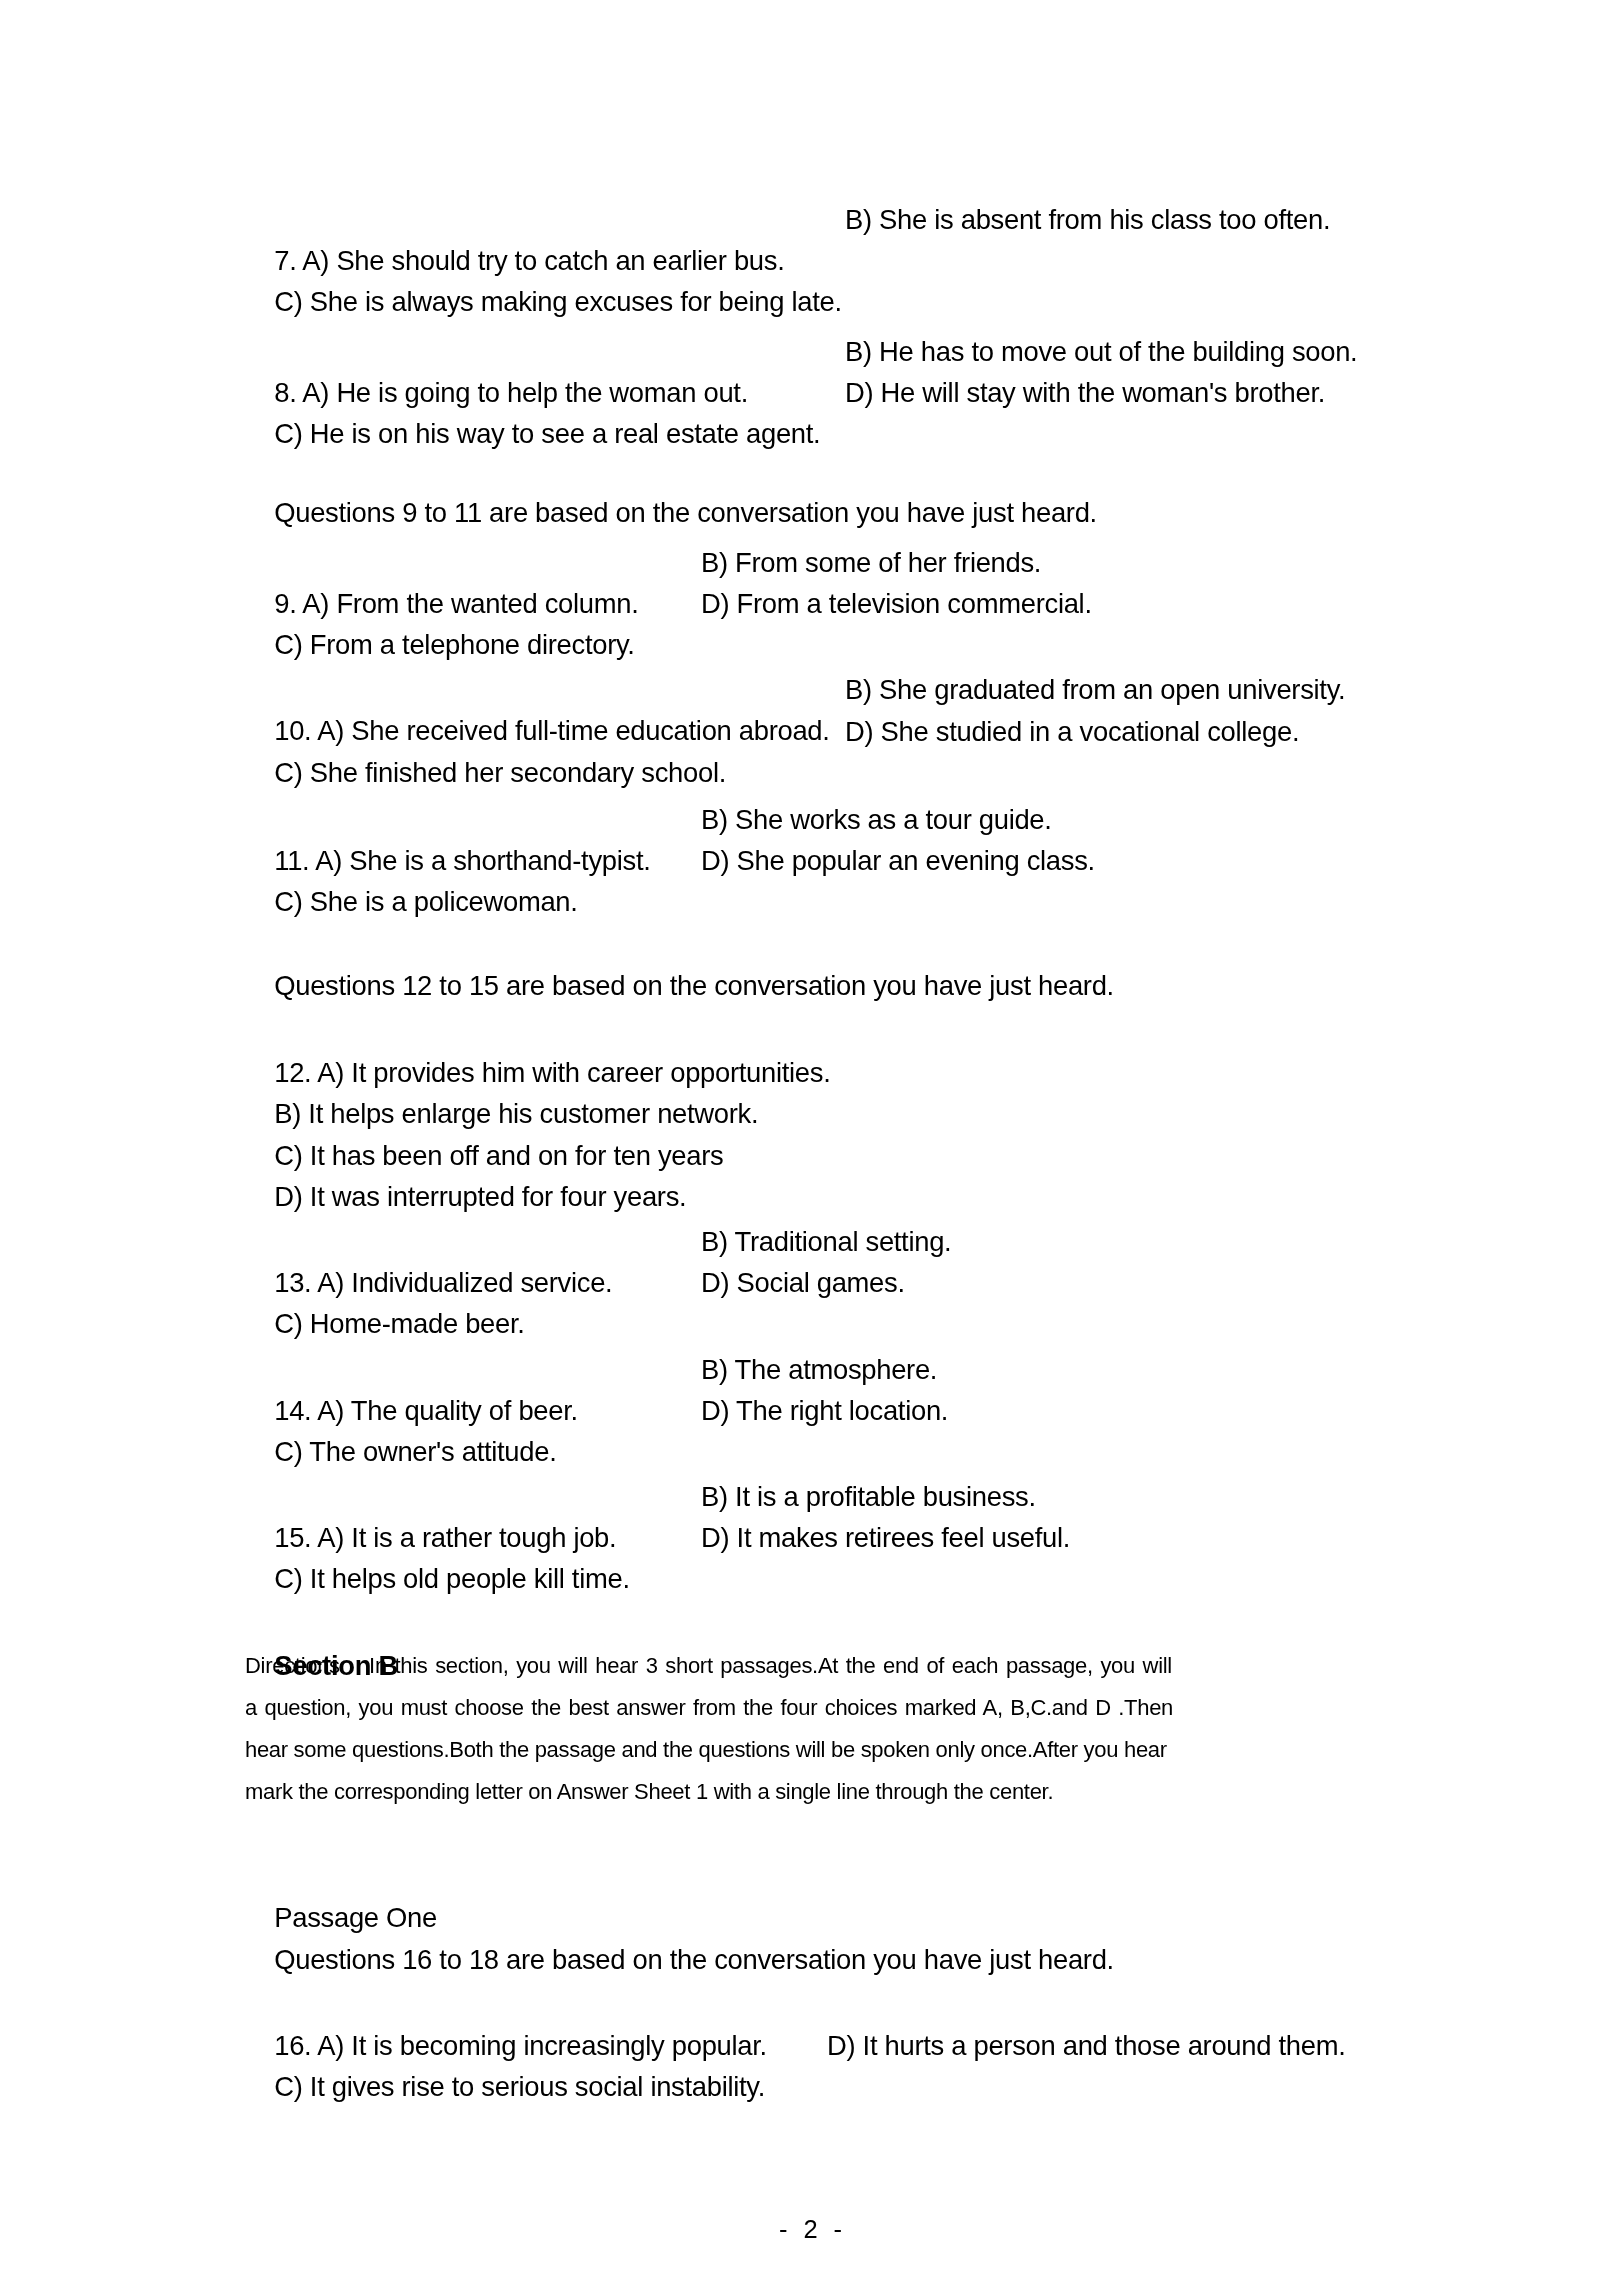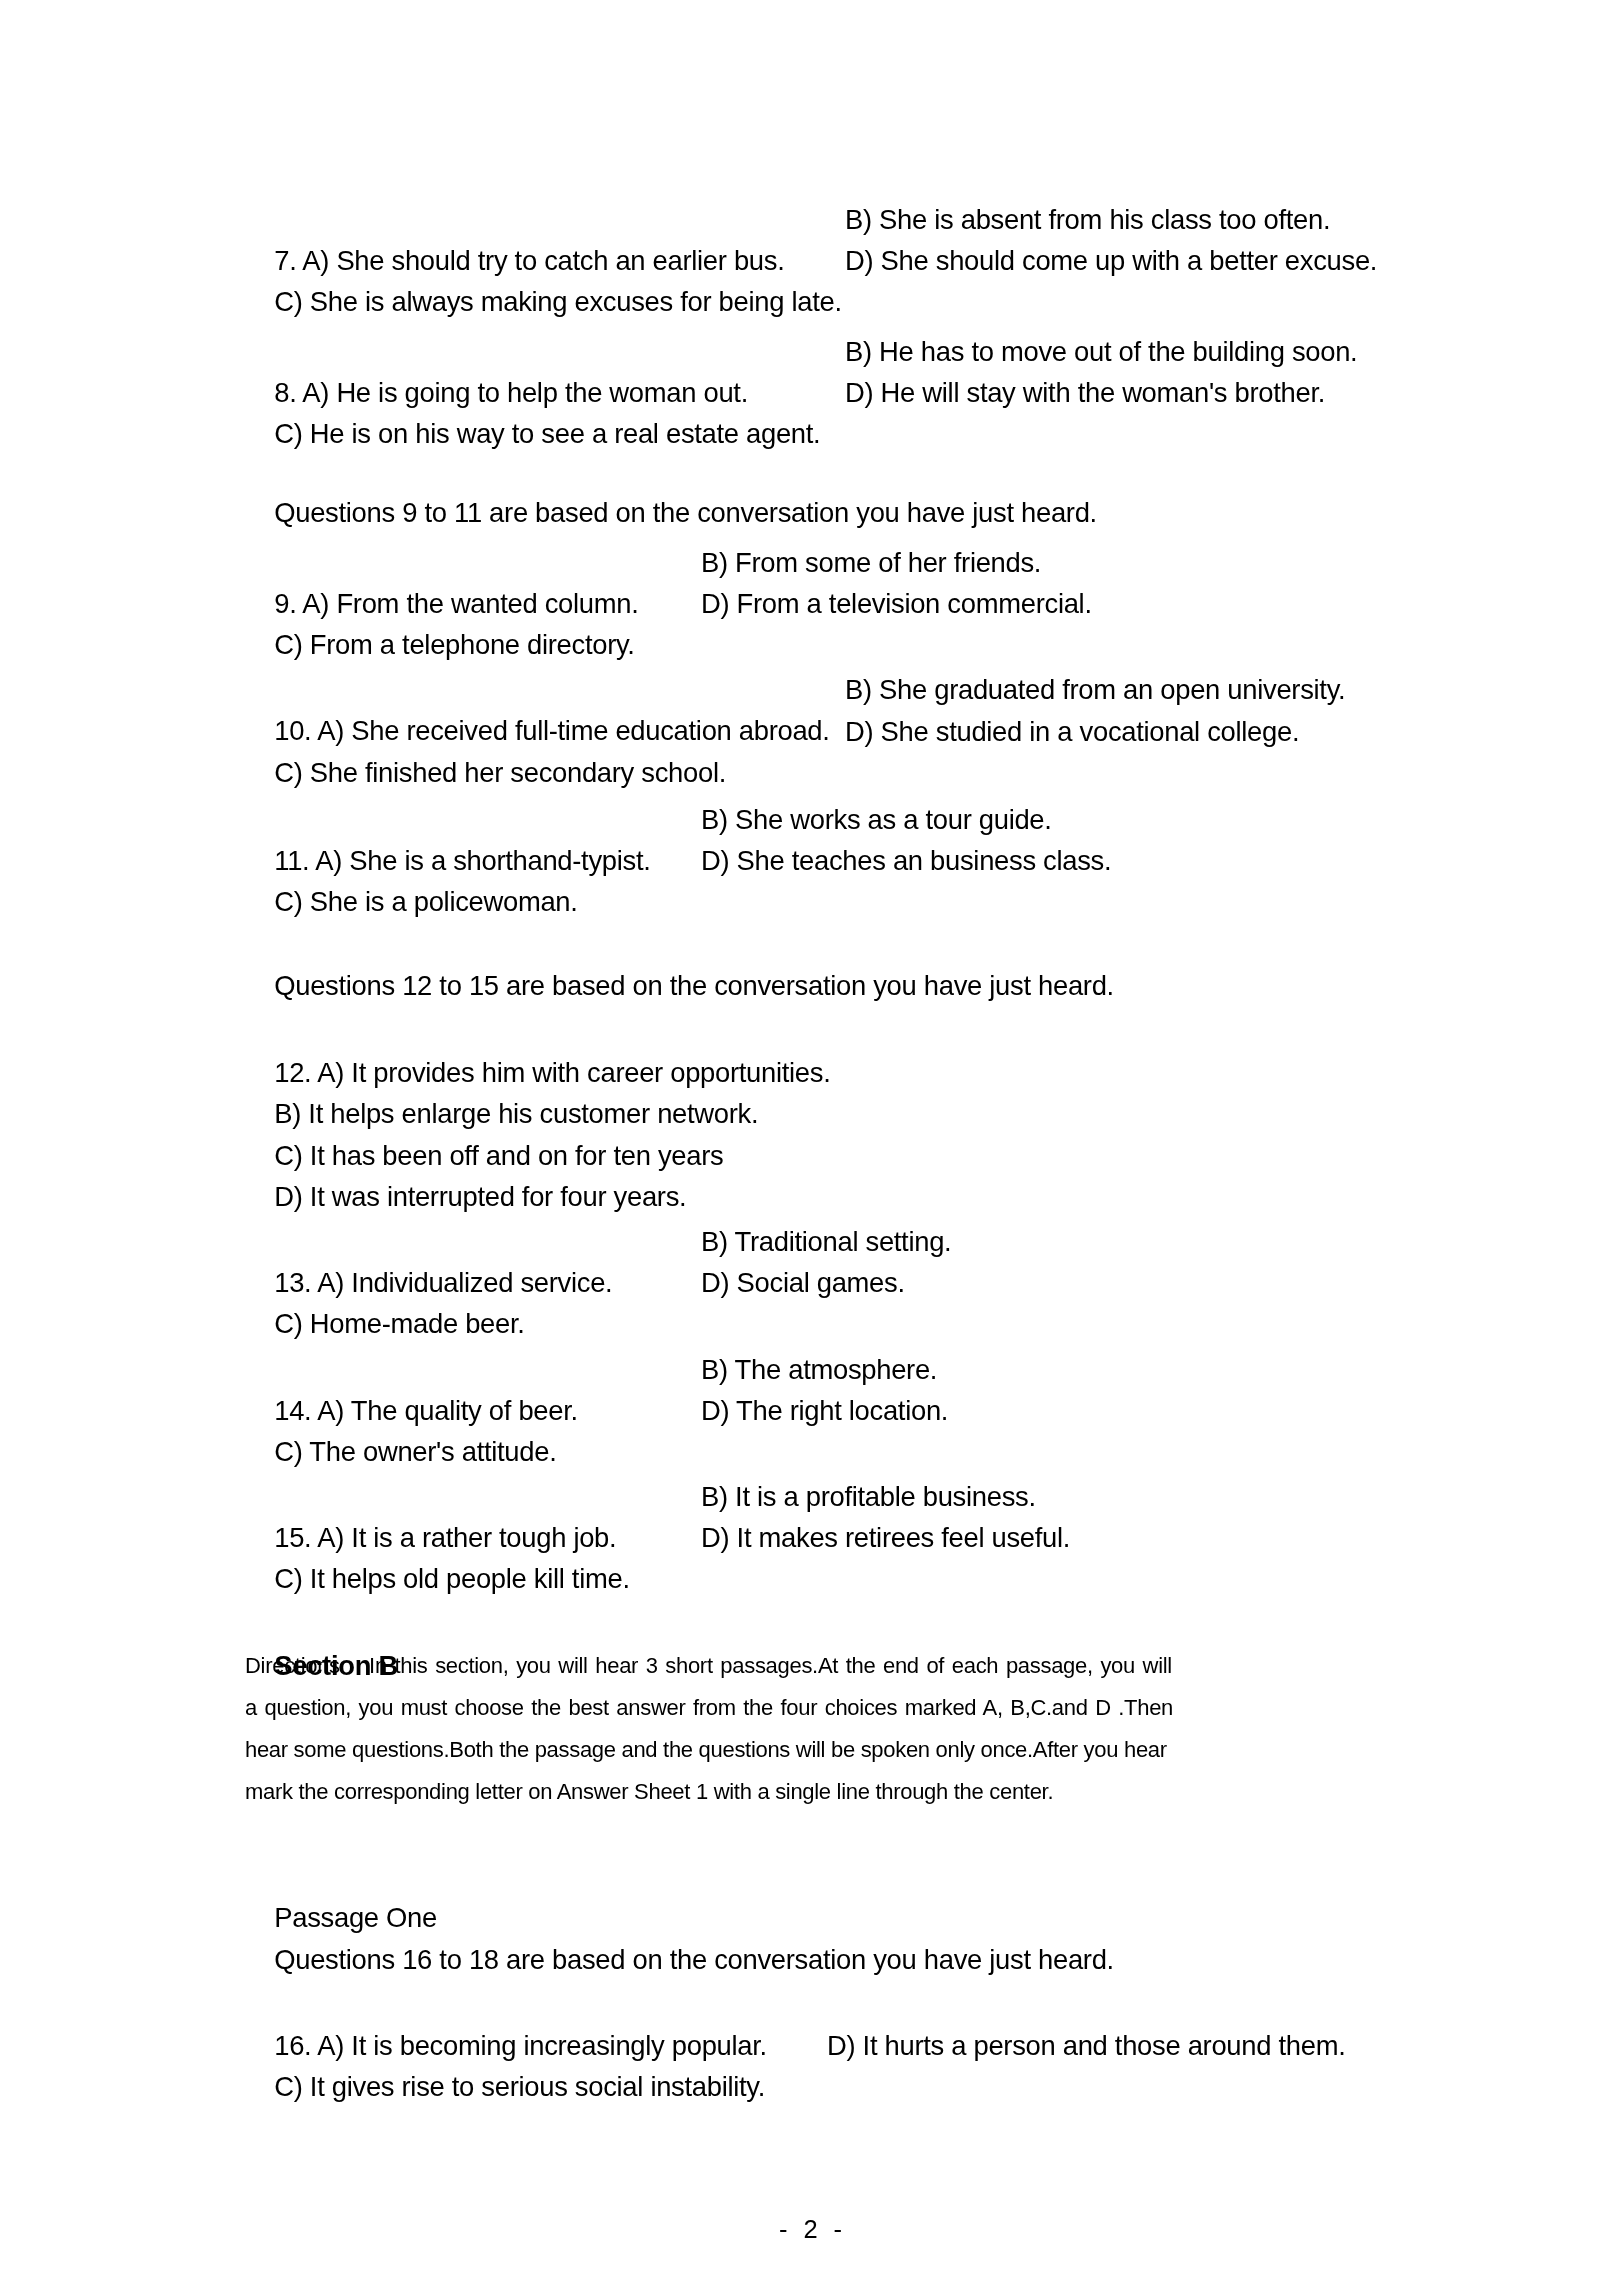--- a/index.html
+++ b/index.html
@@ -37,21 +37,20 @@
 <body>
 
 <div class="page">
 
   <div class="line" style="top:199px">
     <span class="l">7. A) She should try to catch an earlier bus.</span>
     <span class="r r612">B) She is absent from his class too often.</span>
   </div>
   <div class="line" style="top:240px">
     <span class="l">C) She is always making excuses for being late.</span>
-    <span class="r r612">D) She should come up with a better excuse.</span>
   </div>
 
   <div class="line" style="top:331px">
     <span class="l">8. A) He is going to help the woman out.</span>
     <span class="r r612">B) He has to move out of the building soon.</span>
   </div>
   <div class="line" style="top:372px">
     <span class="l">C) He is on his way to see a real estate agent.</span>
     <span class="r r612">D) He will stay with the woman's brother.</span>
   </div>
@@ -77,21 +76,21 @@
     <span class="l">C) She finished her secondary school.</span>
     <span class="r r612">D) She studied in a vocational college.</span>
   </div>
 
   <div class="line" style="top:799px">
     <span class="l">11. A) She is a shorthand-typist.</span>
     <span class="r r465">B) She works as a tour guide.</span>
   </div>
   <div class="line" style="top:840px">
     <span class="l">C) She is a policewoman.</span>
-    <span class="r r465">D) She teaches an business class.</span>
+    <span class="r r465">D) She popular an evening class.</span>
   </div>
 
   <div class="line" style="top:924px">
     <span class="l">Questions 12 to 15 are based on the conversation you have just heard.</span>
   </div>
 
   <div class="line" style="top:1011px">
     <span class="l">12. A) It provides him with career opportunities.</span>
   </div>
   <div class="line" style="top:1052px">

